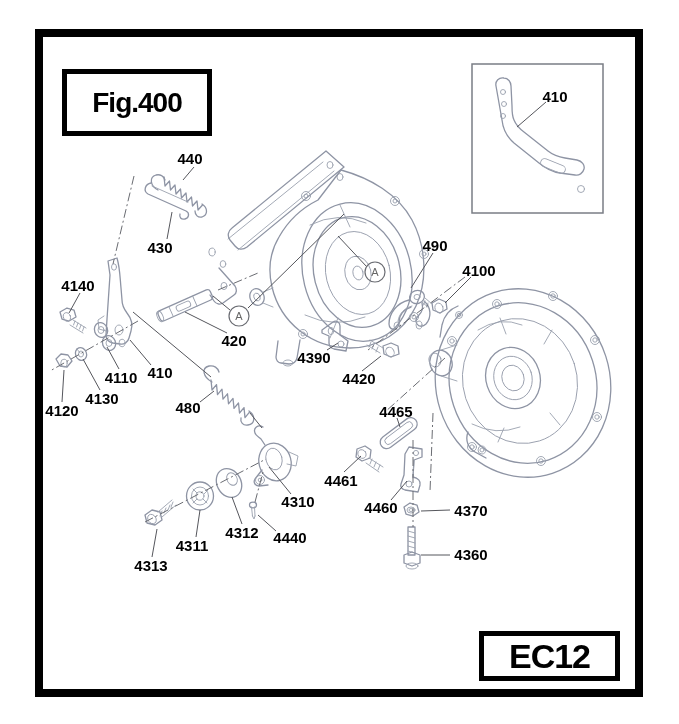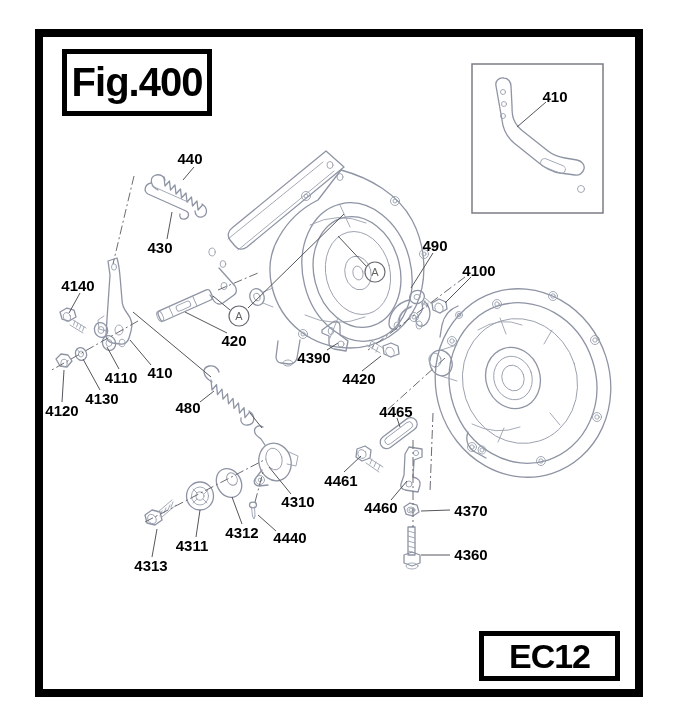--- a/index.html
+++ b/index.html
@@ -2,21 +2,21 @@
 <html><head>
 <meta charset="utf-8">
 <style>
   html,body{margin:0;padding:0;background:#ffffff;}
   #stage{position:relative;width:679px;height:724px;background:#fff;overflow:hidden;
          font-family:"Liberation Sans",sans-serif;}
   #art{position:absolute;left:0;top:0;}
   .corner-box{position:absolute;background:#fff;border:5px solid #000;
               display:flex;align-items:center;justify-content:center;
               font-weight:bold;color:#000;letter-spacing:-1px;}
-  #fig-box{left:62px;top:49px;width:140px;height:57px;font-size:40px;text-align:center;}
+  #fig-box{left:62px;top:69px;width:140px;height:57px;font-size:28px;text-align:center;}
   #model-box{left:479px;top:631px;width:131px;height:40px;font-size:34px;justify-content:center;}
   
   .p  {fill:none;stroke:#8e94a4;stroke-width:1.3;stroke-linecap:round;stroke-linejoin:round;}
   .p2 {fill:none;stroke:#9aa0ae;stroke-width:0.9;stroke-linecap:round;stroke-linejoin:round;}
   .lead{fill:none;stroke:#55565c;stroke-width:1;}
   .dd {fill:none;stroke:#6a6c72;stroke-width:1;stroke-dasharray:9 3 2 3;}
   .lbl{font-family:"Liberation Sans",sans-serif;font-size:15px;font-weight:bold;fill:#000;}
   .mk {font-family:"Liberation Sans",sans-serif;font-size:11px;fill:#666;}
 </style>
 </head>

